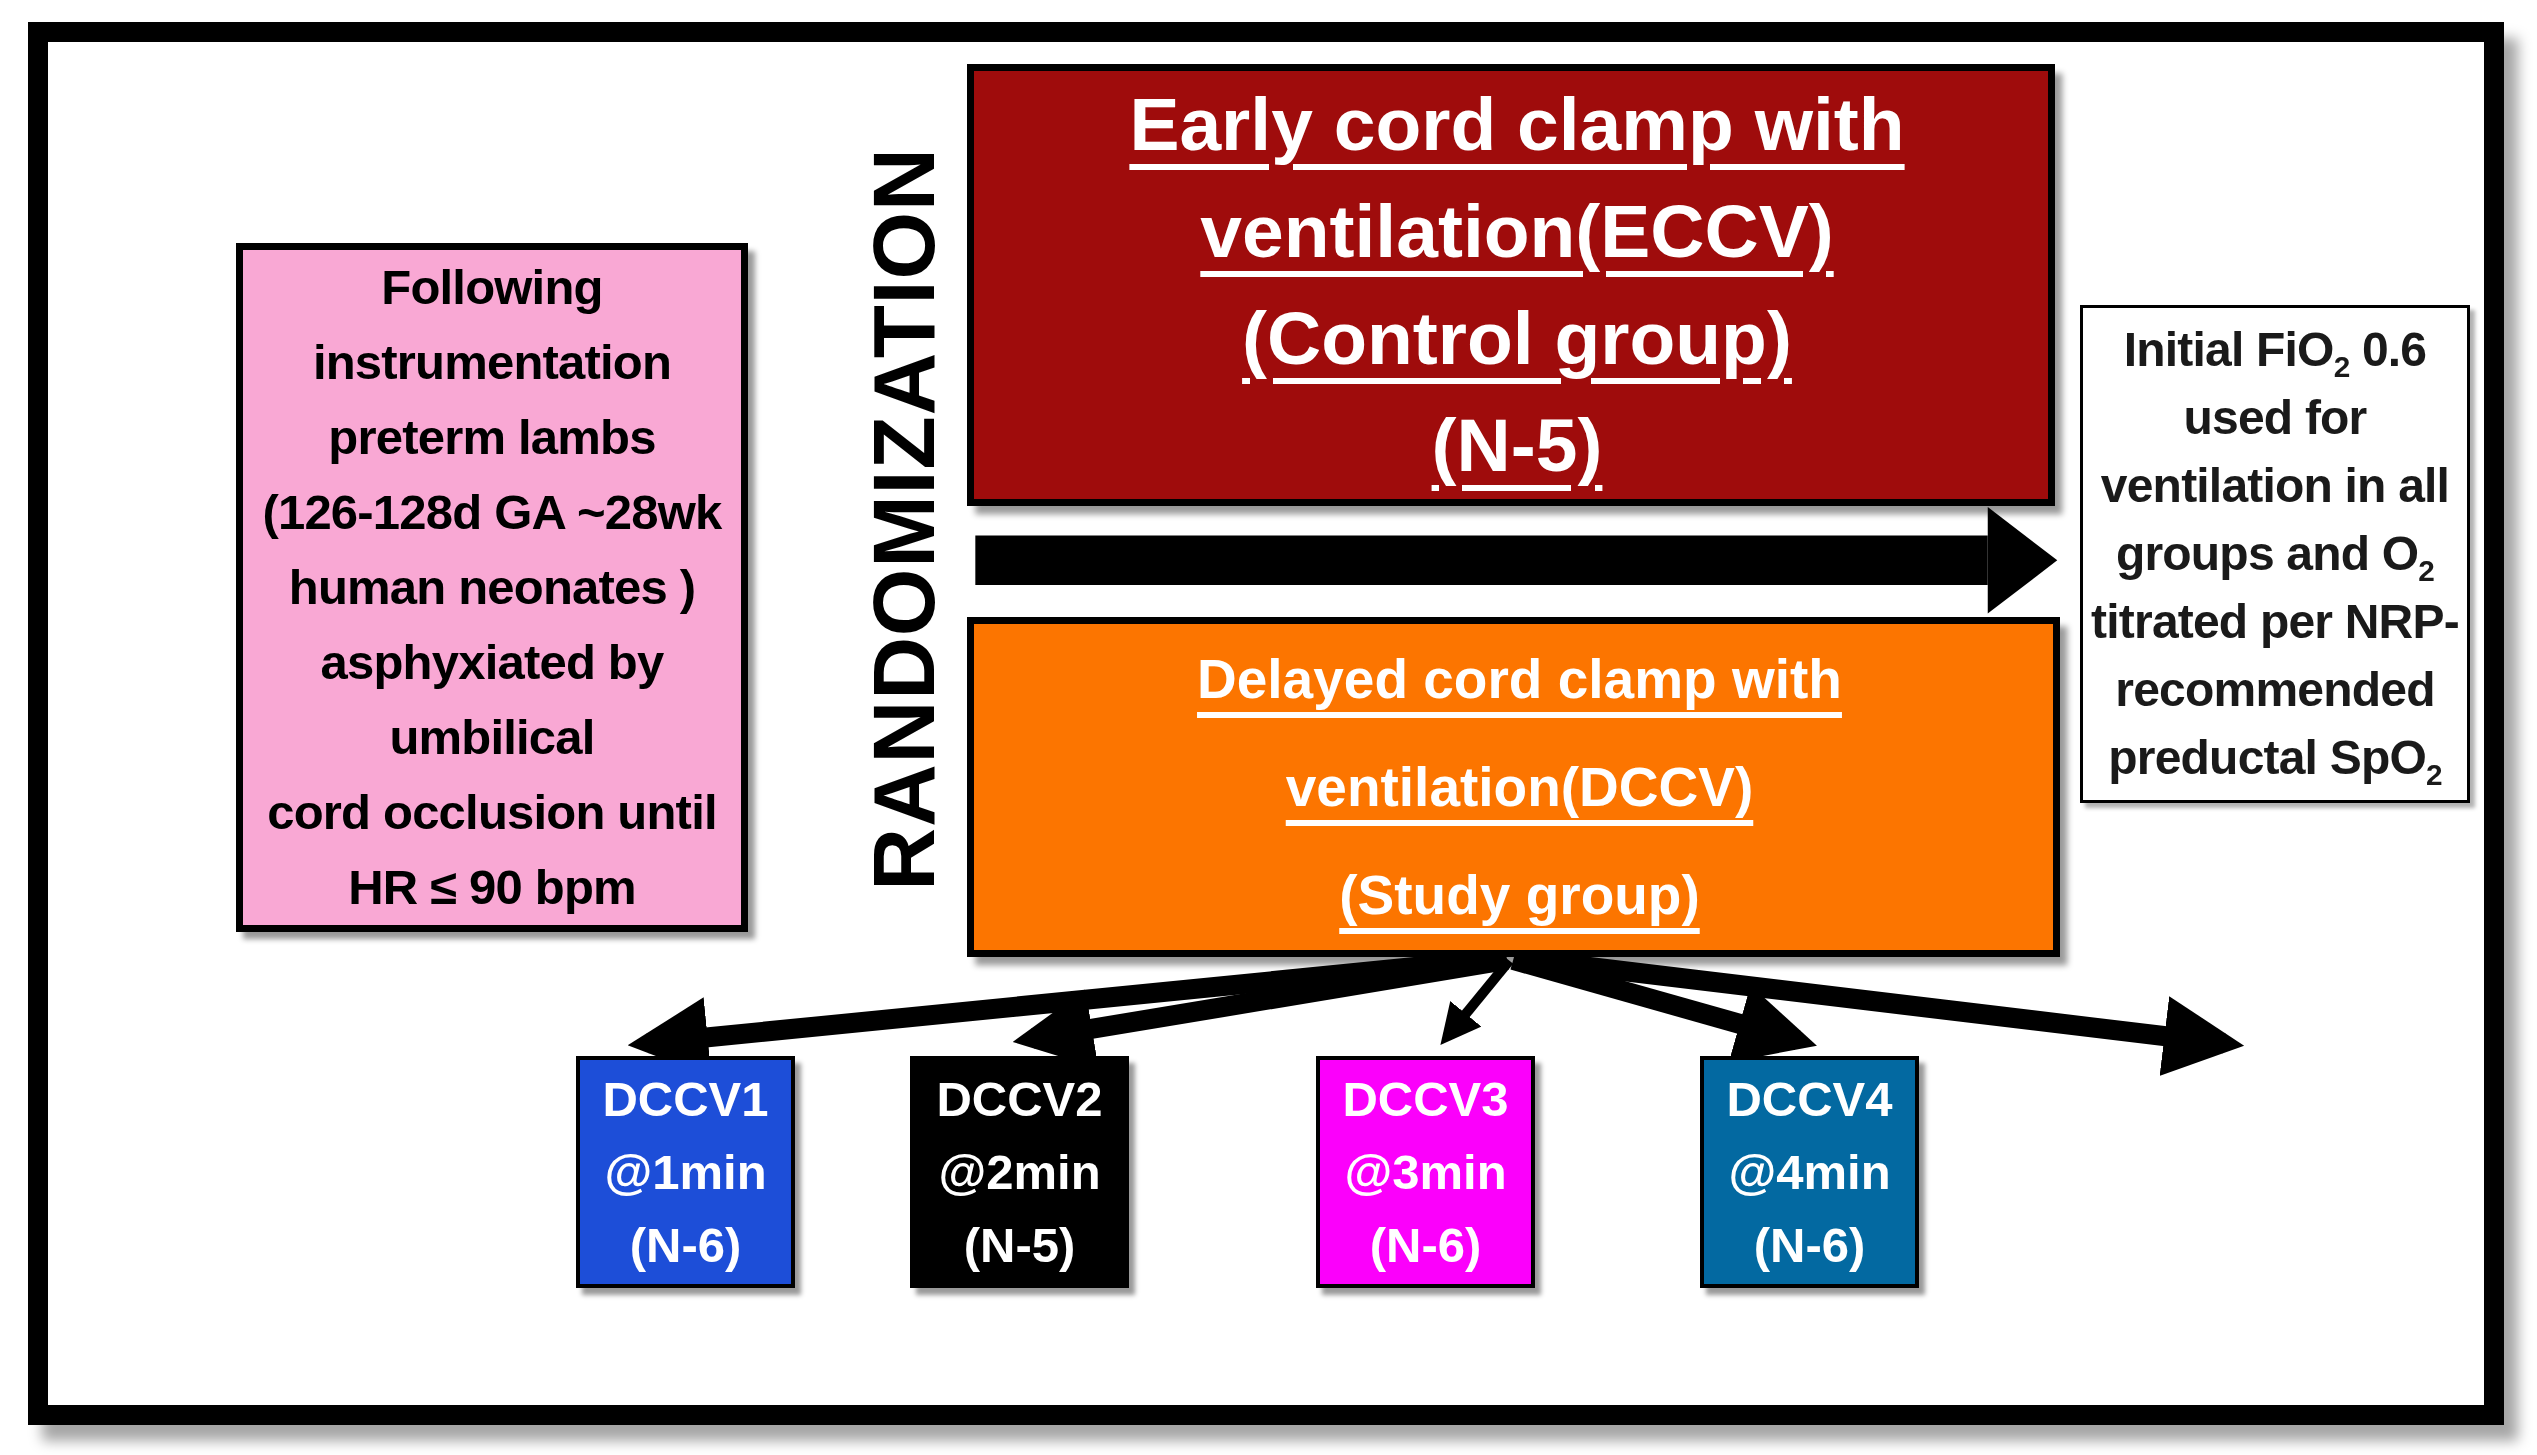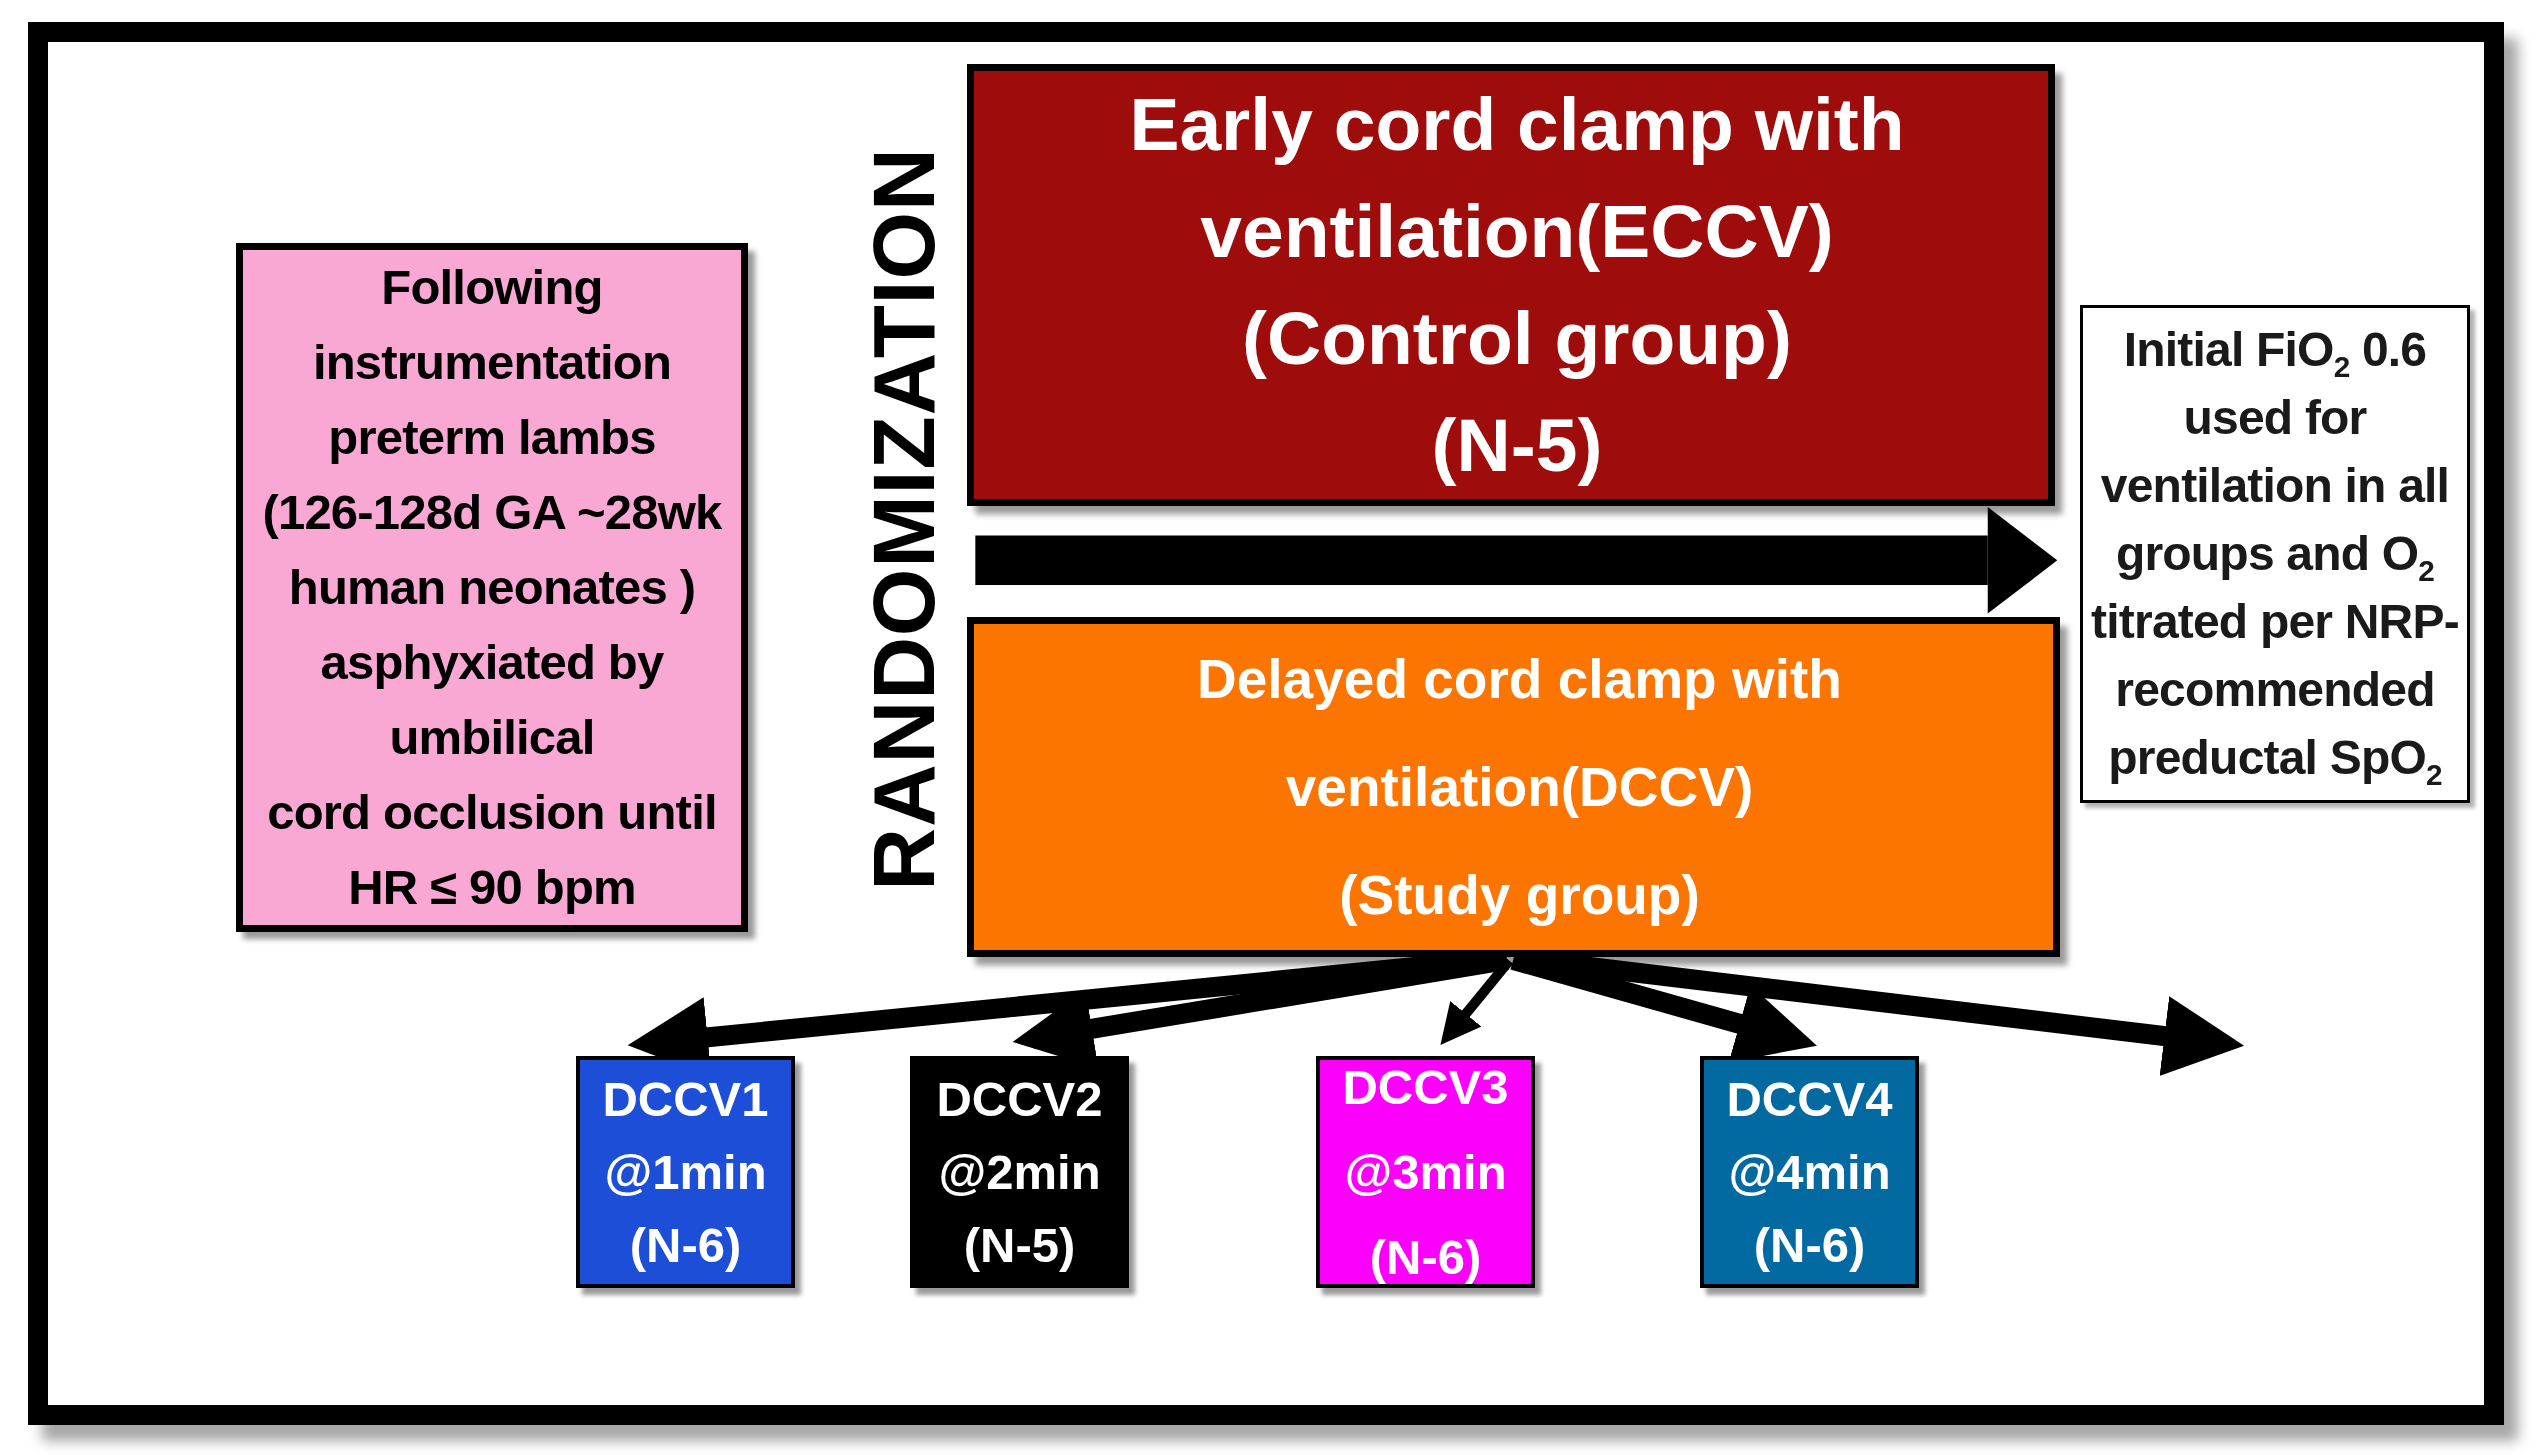--- a/index.html
+++ b/index.html
@@ -37,20 +37,21 @@
     border:7.7px solid #000;color:#fff;font-size:75px;line-height:107px;
     box-shadow:7.7px 8.5px 6.2px rgba(0,0,0,0.40);
   }
   
   .study{
     left:967px;top:617px;width:1093px;height:340px;
     border:7.7px solid #000;color:#fff;font-size:55px;line-height:108px;
     box-shadow:7.7px 8.5px 6.2px rgba(0,0,0,0.40);
   }
   .underlined .ln{
+    text-decoration:underline;
     text-decoration-thickness:6.2px;
     text-underline-offset:14px;
     margin-left:12px;
   }
   
   .oxygen{
     left:2080px;top:305px;width:390px;height:498px;
     border:3.9px solid #000;color:#1a1a1a;font-size:48px;line-height:68px;
     box-shadow:4.6px 5.4px 3.9px rgba(0,0,0,0.30);letter-spacing:-0.8px;
   }
@@ -133,21 +134,21 @@
     <div class="ln">@1min</div>
     <div class="ln">(N-6)</div>
   </div>
 
   <div class="box subgroup sg2" style="background-color: #000000;">
     <div class="ln">DCCV2</div>
     <div class="ln">@2min</div>
     <div class="ln">(N-5)</div>
   </div>
 
-  <div class="box subgroup sg3" style="background-color: rgb(251, 0, 251); gap: 12px;">
+  <div class="box subgroup sg3" style="background-color: rgb(251, 0, 251);">
     <div class="ln">DCCV3</div>
     <div class="ln">@3min</div>
     <div class="ln">(N-6)</div>
   </div>
 
   <div class="box subgroup sg4" style="background-color: #0369a1;">
     <div class="ln">DCCV4</div>
     <div class="ln">@4min</div>
     <div class="ln">(N-6)</div>
   </div>

